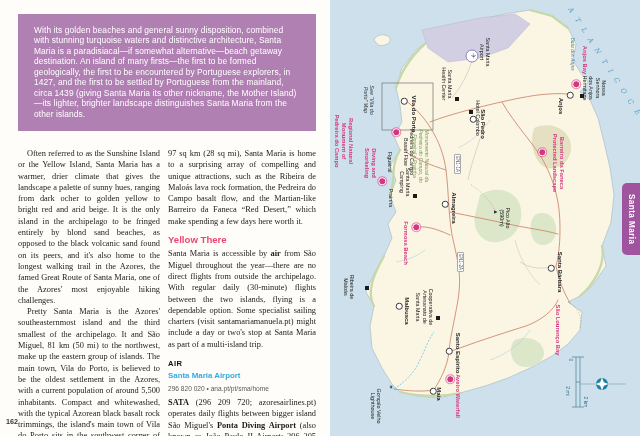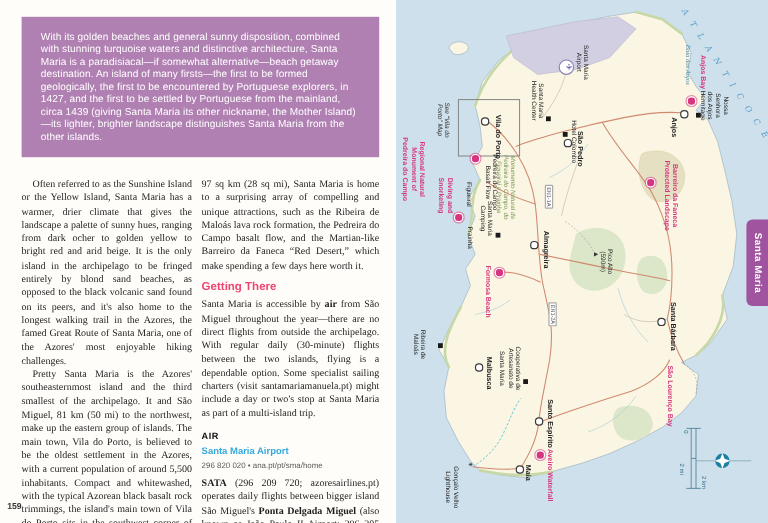--- a/index.html
+++ b/index.html
@@ -57,29 +57,29 @@
 
   <div class="left-page">
     <div class="intro-box">With its golden beaches and general sunny disposition, combined with stunning turquoise waters and distinctive architecture, Santa Maria is a paradisiacal—if somewhat alternative—beach getaway destination. An island of many firsts—the first to be formed geologically, the first to be encountered by Portuguese explorers, in 1427, and the first to be settled by Portuguese from the mainland, circa 1439 (giving Santa Maria its other nickname, the Mother Island)—its lighter, brighter landscape distinguishes Santa Maria from the other islands.</div>
     <div class="cols">
       <div class="col col1">
         <p class="indent">Often referred to as the Sunshine Island or the Yellow Island, Santa Maria has a warmer, drier climate that gives the landscape a palette of sunny hues, ranging from dark ocher to golden yellow to bright red and arid beige. It is the only island in the archipelago to be fringed entirely by blond sand beaches, as opposed to the black volcanic sand found on its peers, and it's also home to the longest walking trail in the Azores, the famed Great Route of Santa Maria, one of the Azores' most enjoyable hiking challenges.</p>
         <p class="indent">Pretty Santa Maria is the Azores' southeasternmost island and the third smallest of the archipelago. It and São Miguel, 81 km (50 mi) to the northwest, make up the eastern group of islands. The main town, Vila do Porto, is believed to be the oldest settlement in the Azores, with a current population of around 5,500 inhabitants. Compact and whitewashed, with the typical Azorean black basalt rock trimmings, the island's main town of Vila do Porto sits in the southwest corner of Santa Maria Island; its pretty marina, with the town climbing the hillside rising up behind it, is one of the main entry points to the island. And while the island might be modestly sized, with a surface area of just under</p>
       </div>
       <div class="col col2">
         <p>97 sq km (28 sq mi), Santa Maria is home to a surprising array of compelling and unique attractions, such as the Ribeira de Maloás lava rock formation, the Pedreira do Campo basalt flow, and the Martian-like Barreiro da Faneca “Red Desert,” which make spending a few days here worth it.</p>
-        <h2 class="getting">Getting There</h2>
+        <h2 class="getting">Yellow There</h2>
         <p>Santa Maria is accessible by <b>air</b> from São Miguel throughout the year—there are no direct flights from outside the archipelago. With regular daily (30-minute) flights between the two islands, flying is a dependable option. Some specialist sailing charters (visit santamariamanuela.pt) might include a day or two's stop at Santa Maria as part of a multi-island trip.</p>
         <h3 class="air">AIR</h3>
         <div class="airport-name">Santa Maria Airport</div>
         <div class="contact">296 820 020 • ana.pt/pt/sma/home</div>
-        <p><b>SATA</b> (296 209 720; azoresairlines.pt) operates daily flights between bigger island São Miguel's <b>Ponta Delgada Miguel</b> (also known as João Paulo II Airport; 296 205 400; aeroportopontadelgada.pt) and Santa Maria Airport. Flights take approximately 30 minutes and start from around €62 one-way.</p>
+        <p><b>SATA</b> (296 209 720; azoresairlines.pt) operates daily flights between bigger island São Miguel's <b>Ponta Diving Airport</b> (also known as João Paulo II Airport; 296 205 400; aeroportopontadelgada.pt) and Santa Maria Airport. Flights take approximately 30 minutes and start from around €62 one-way.</p>
       </div>
     </div>
-    <div class="pagenum">159</div>
+    <div class="pagenum">162</div>
   </div>
 
   <div class="map-page">
     <svg width="310" height="436" viewBox="0 0 310 436">
       <rect x="0" y="0" width="310" height="436" fill="#cde0eb"></rect>
 
       <path d="M70,105 L66,88 72,68 86,50 102,38 122,28 148,20 175,14 200,10 222,16 238,28 246,44 243,60 250,72 258,82 250,92 260,100 268,118 274,142 280,168 284,195 281,222 272,246 276,266 262,286 250,296 238,302 252,312 250,330 238,344 222,356 200,368 178,378 155,386 130,393 108,398 88,396 70,392 62,384 52,368 42,348 40,326 44,306 36,292 44,274 54,256 62,238 58,224 66,212 60,196 66,180 60,166 70,150 64,136 72,122 Z" fill="#fbf5e3" stroke="#9fb8c4" stroke-width="0.6" stroke-linejoin="round"></path>
 
       <path d="M44,40 C46,34 56,33 60,38 C62,43 54,47 48,45 Z" fill="#fbf5e3" stroke="#9fb8c4" stroke-width="0.6"></path>
 

